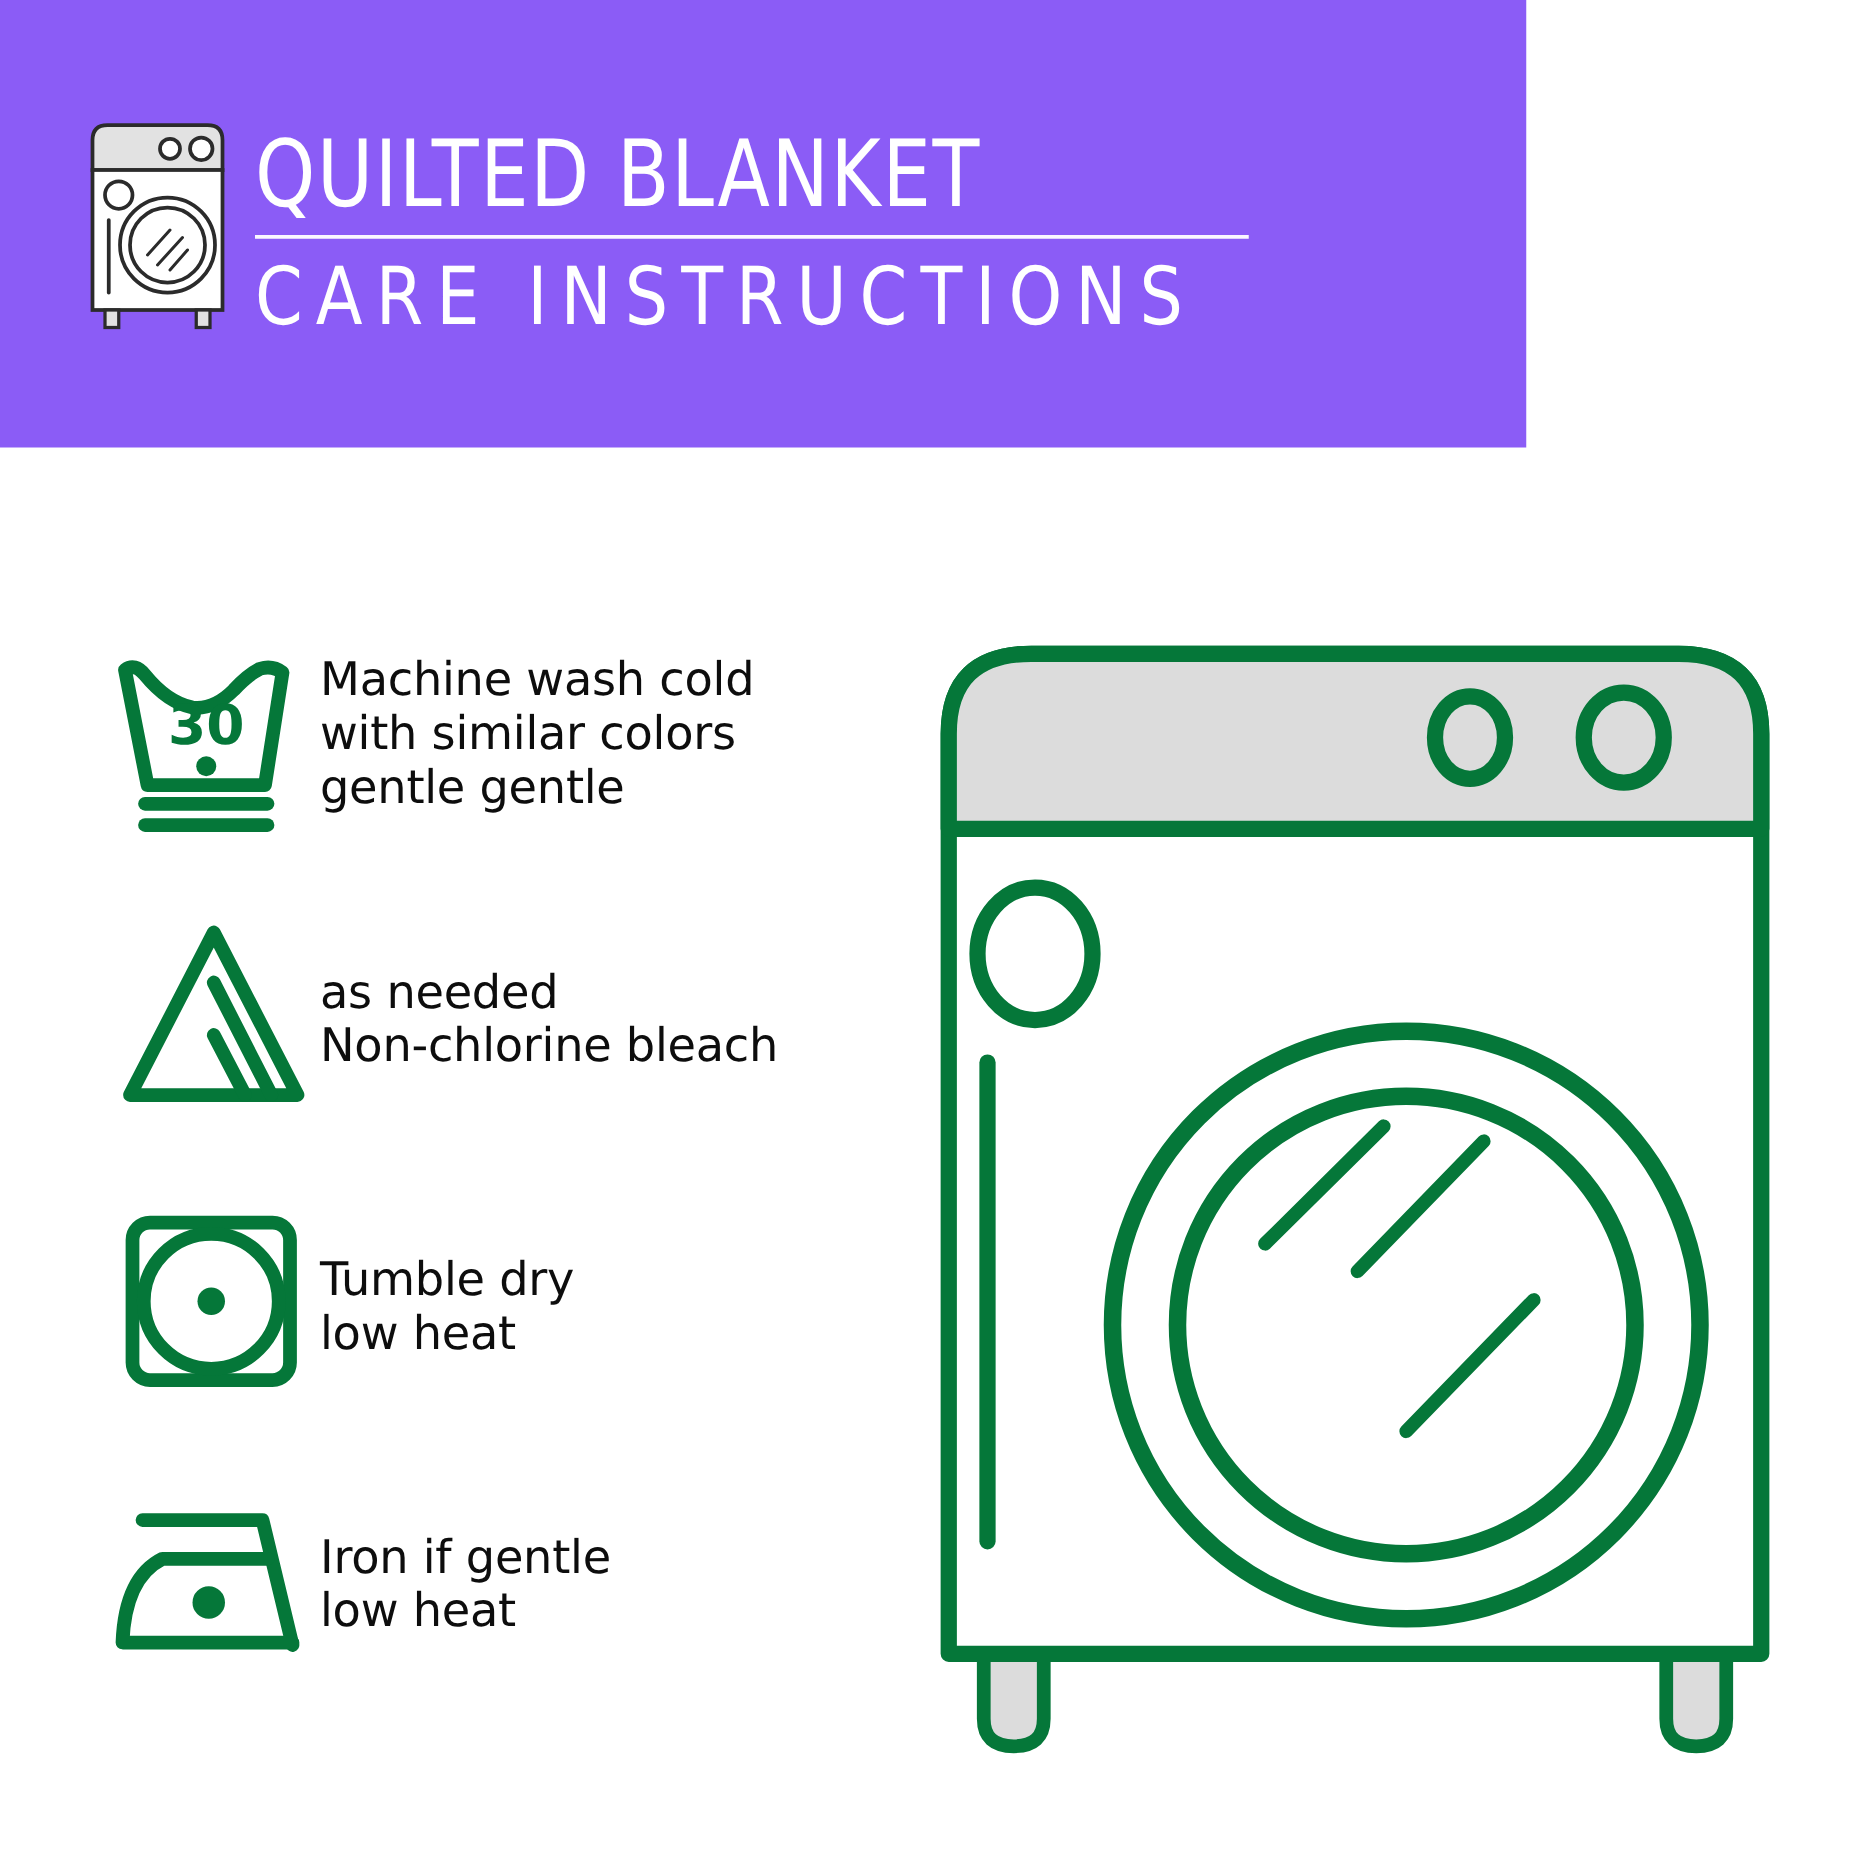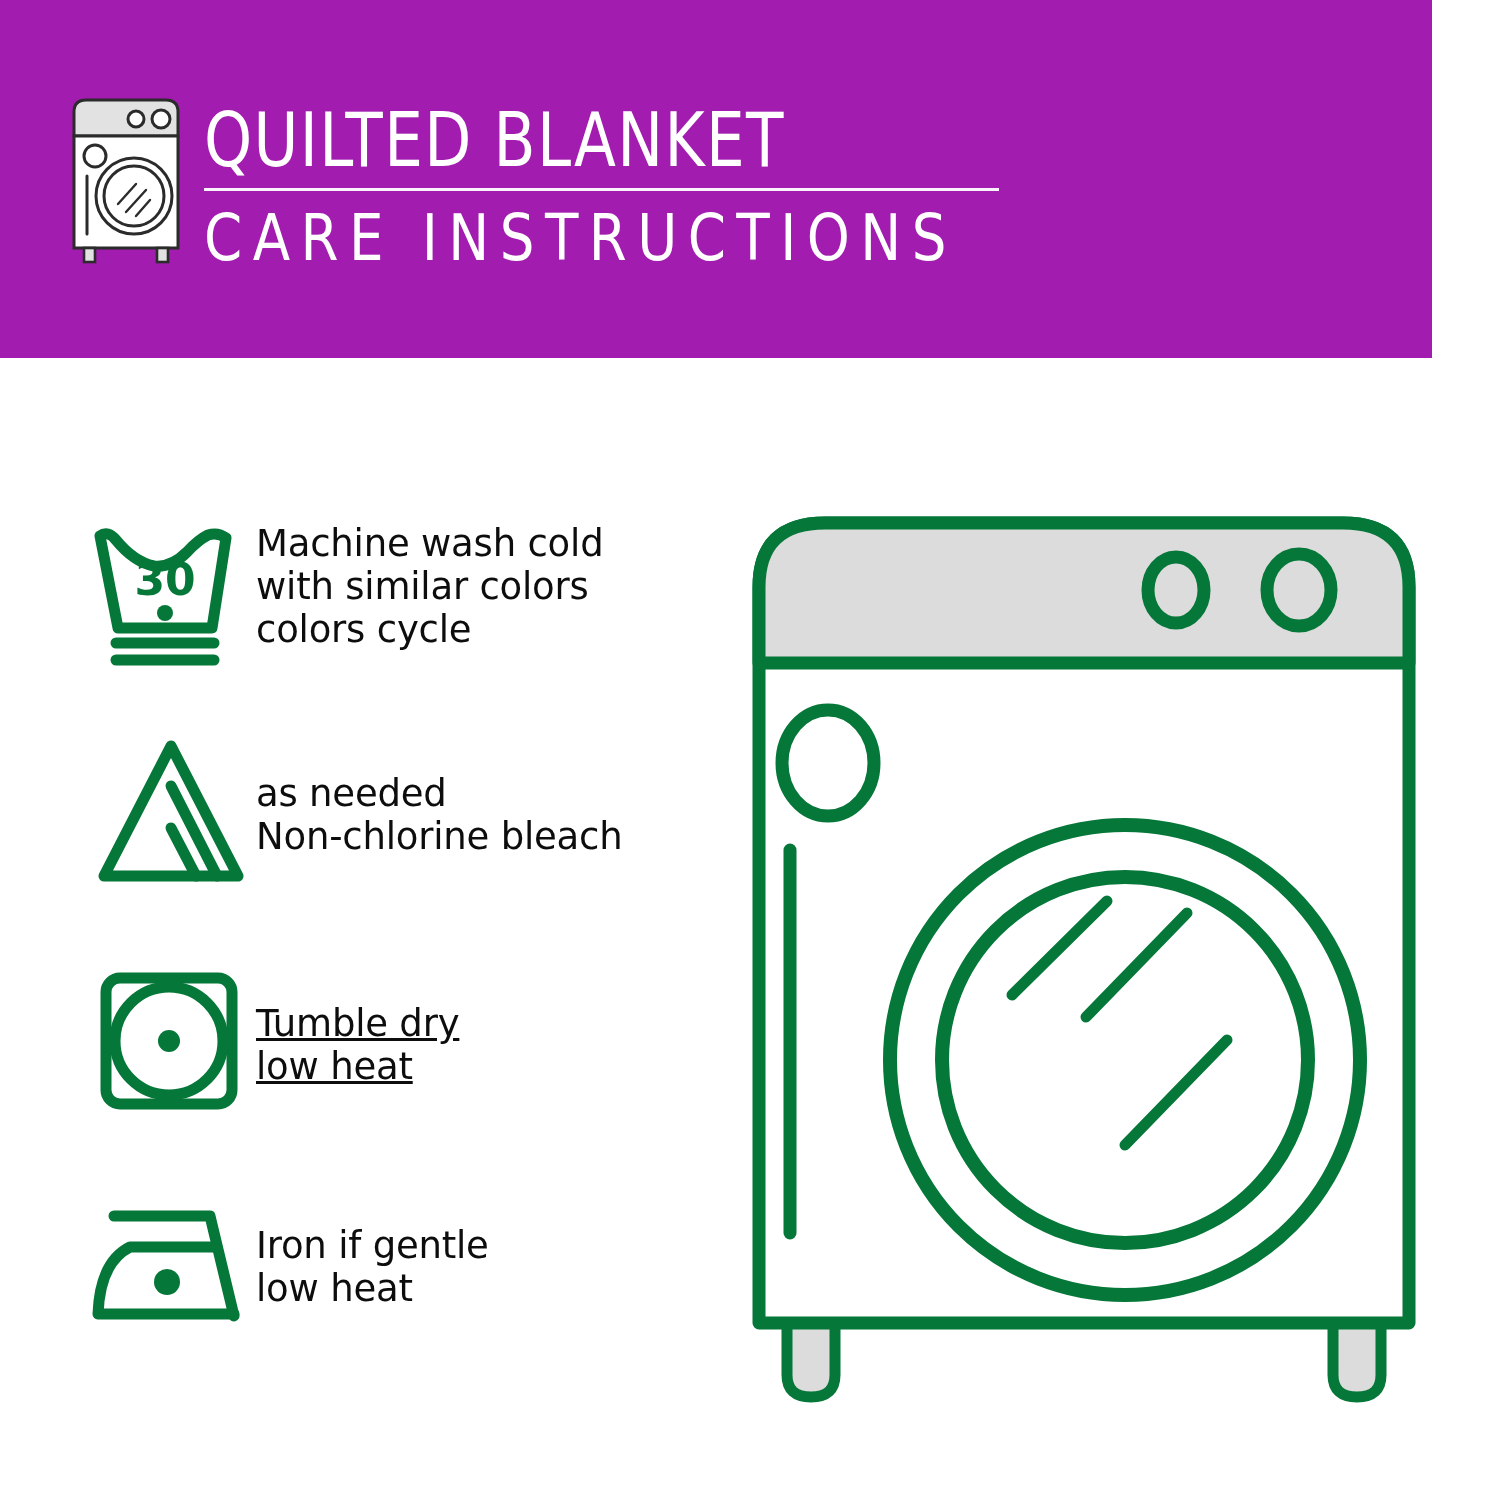--- a/index.html
+++ b/index.html
@@ -16,23 +16,23 @@
     position: relative;
     width: 1500px;
     height: 1500px;
     background: #ffffff;
   }
 
   
   .header {
     position: absolute;
     left: 0; top: 0;
-    width: 1432px;
+    width: 1221px;
     height: 358px;
-    background: #a21caf;
+    background: #8b5cf6;
   }
 
   .header-inner {
     position: absolute;
     left: 62px;
     top: 96px;
     display: flex;
     align-items: flex-start;
   }
 
@@ -111,21 +111,21 @@
     font-family: "DejaVu Sans", "Liberation Sans", sans-serif;
     font-size: 37px;
     line-height: 43px;
     color: #0d0d0d;
     font-weight: 400;
     letter-spacing: -0.2px;
     padding-top: 22px;
   }
 
   .care-row.r2 .care-label { padding-top: 44px; }
-  .care-row.r3 .care-label { padding-top: 46px; text-decoration: underline; }
+  .care-row.r3 .care-label { padding-top: 46px; }
   .care-row.r4 .care-label { padding-top: 40px; }
 
   
   .washer-wrap {
     position: absolute;
     left: 735px;
     top: 495px;
     width: 720px;
     height: 935px;
   }
@@ -188,21 +188,21 @@
             <line x1="30" y1="160" x2="128" y2="160"></line>
           </g>
 
           <text x="79" y="95" font-family="'DejaVu Sans','Liberation Sans',sans-serif" font-size="44" font-weight="700" fill="#057739" text-anchor="middle">30</text>
           <circle cx="79" cy="113" r="8" fill="#057739"></circle>
         </svg>
       </div>
       <div class="care-label">
         <div>Machine wash cold</div>
         <div>with similar colors</div>
-        <div>colors cycle</div>
+        <div>gentle gentle</div>
       </div>
     </div>
 
     <div class="care-row r2">
       <div class="care-symbol">
         <svg viewBox="0 0 170 170" width="170" height="170">
           <g fill="none" stroke="#057739" stroke-width="11" stroke-linecap="round" stroke-linejoin="round">
             <path d="M85 18 L152 148 L18 148 Z"></path>
             <line x1="85" y1="58" x2="131" y2="148"></line>
             <line x1="85" y1="100" x2="110" y2="148"></line>

